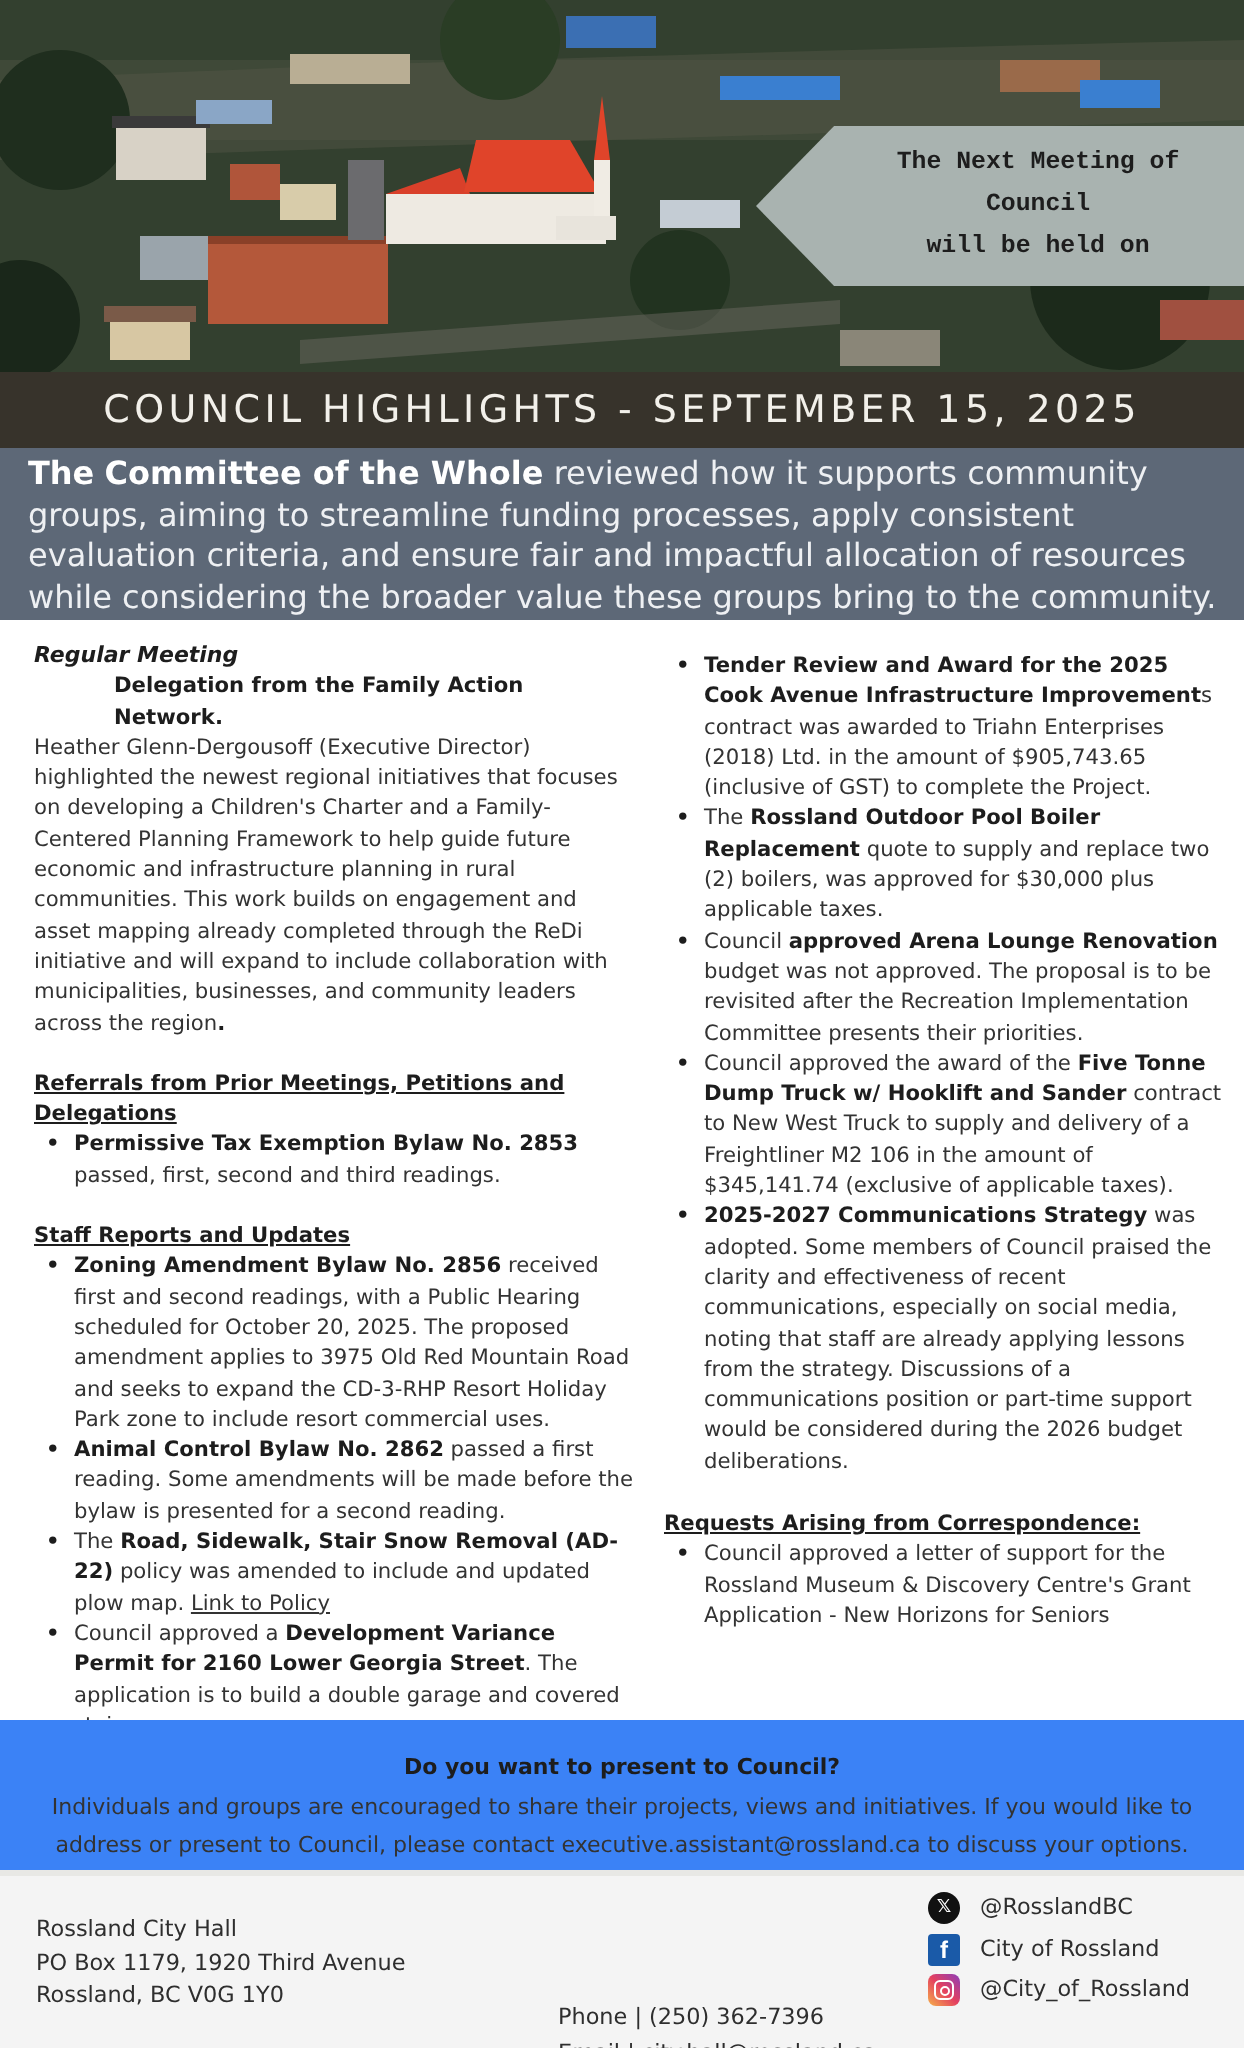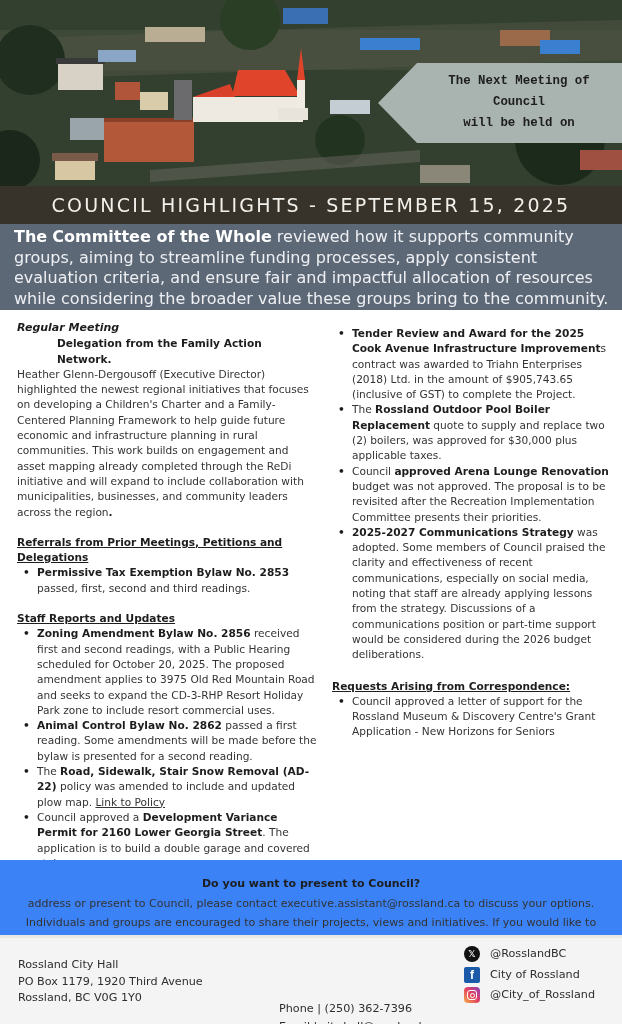--- a/index.html
+++ b/index.html
@@ -144,35 +144,36 @@
       <li><span>The </span><b>Road, Sidewalk, Stair Snow Removal (AD-22)</b><span> policy was amended to include and updated plow map.  </span><a class="link">Link to Policy</a></li>
       <li><span>Council approved a </span><b>Development Variance Permit for 2160 Lower Georgia Street</b><span>. The application is to  build a double garage and covered stairway.</span></li>
     </ul>
   </div>
 
   <div class="col col-right" style="top:16px;">
     <ul class="bullets" style="margin-left:-6px;">
       <li><span></span><b>Tender Review and Award for the 2025 Cook Avenue Infrastructure Improvement</b><span>s contract was awarded to  Triahn Enterprises (2018) Ltd. in the amount of $905,743.65 (inclusive of GST) to complete the Project.</span></li>
       <li><span>The </span><b>Rossland Outdoor Pool Boiler Replacement</b><span> quote to supply and replace two (2) boilers, was approved for $30,000 plus applicable taxes.</span></li>
       <li><span>Council </span><b>approved Arena Lounge Renovation</b><span> budget was not approved. The proposal is to be revisited after the Recreation Implementation Committee presents their priorities.</span></li>
+      <li><span>Council approved the award of the </span><b>Five Tonne Dump Truck w/ Hooklift and Sander</b><span> contract to New West Truck to supply and delivery of a Freightliner M2 106 in the amount of $345,141.74 (exclusive of applicable taxes).</span></li>
       <li><span></span><b>2025-2027 Communications Strategy</b><span> was adopted.   Some members of Council praised the clarity and effectiveness of recent communications, especially on social media, noting that staff are already applying lessons from the strategy.  Discussions of a communications position or part-time support would be considered during the 2026 budget deliberations.</span></li>
     </ul>
 
     <div class="gap" style="height:16px"></div>
     <div class="section-h" style="margin-left:-6px;">Requests Arising from Correspondence:</div>
     <ul class="bullets" style="margin-left:-6px;">
       <li><span>Council approved a letter of support for the Rossland Museum &amp; Discovery Centre's Grant Application - New Horizons for Seniors</span></li>
     </ul>
   </div>
 </div>
 
 <div class="present">
   <div class="ph">Do you want to present to Council?</div>
+  <div>Individuals and groups are encouraged to share their projects, views and initiatives. If you would like to</div>
   <div>address or present to Council, please contact executive.assistant@rossland.ca to discuss your options.</div>
-  <div>Individuals and groups are encouraged to share their projects, views and initiatives. If you would like to</div>
 </div>
 
 <div class="footer">
   <div class="addr">
     <div>Rossland City Hall</div>
     <div>PO Box 1179, 1920 Third Avenue</div>
     <div>Rossland, BC V0G 1Y0</div>
   </div>
   <div class="contact" style="line-height:18px;">
     <div>Phone | (250) 362-7396</div>

